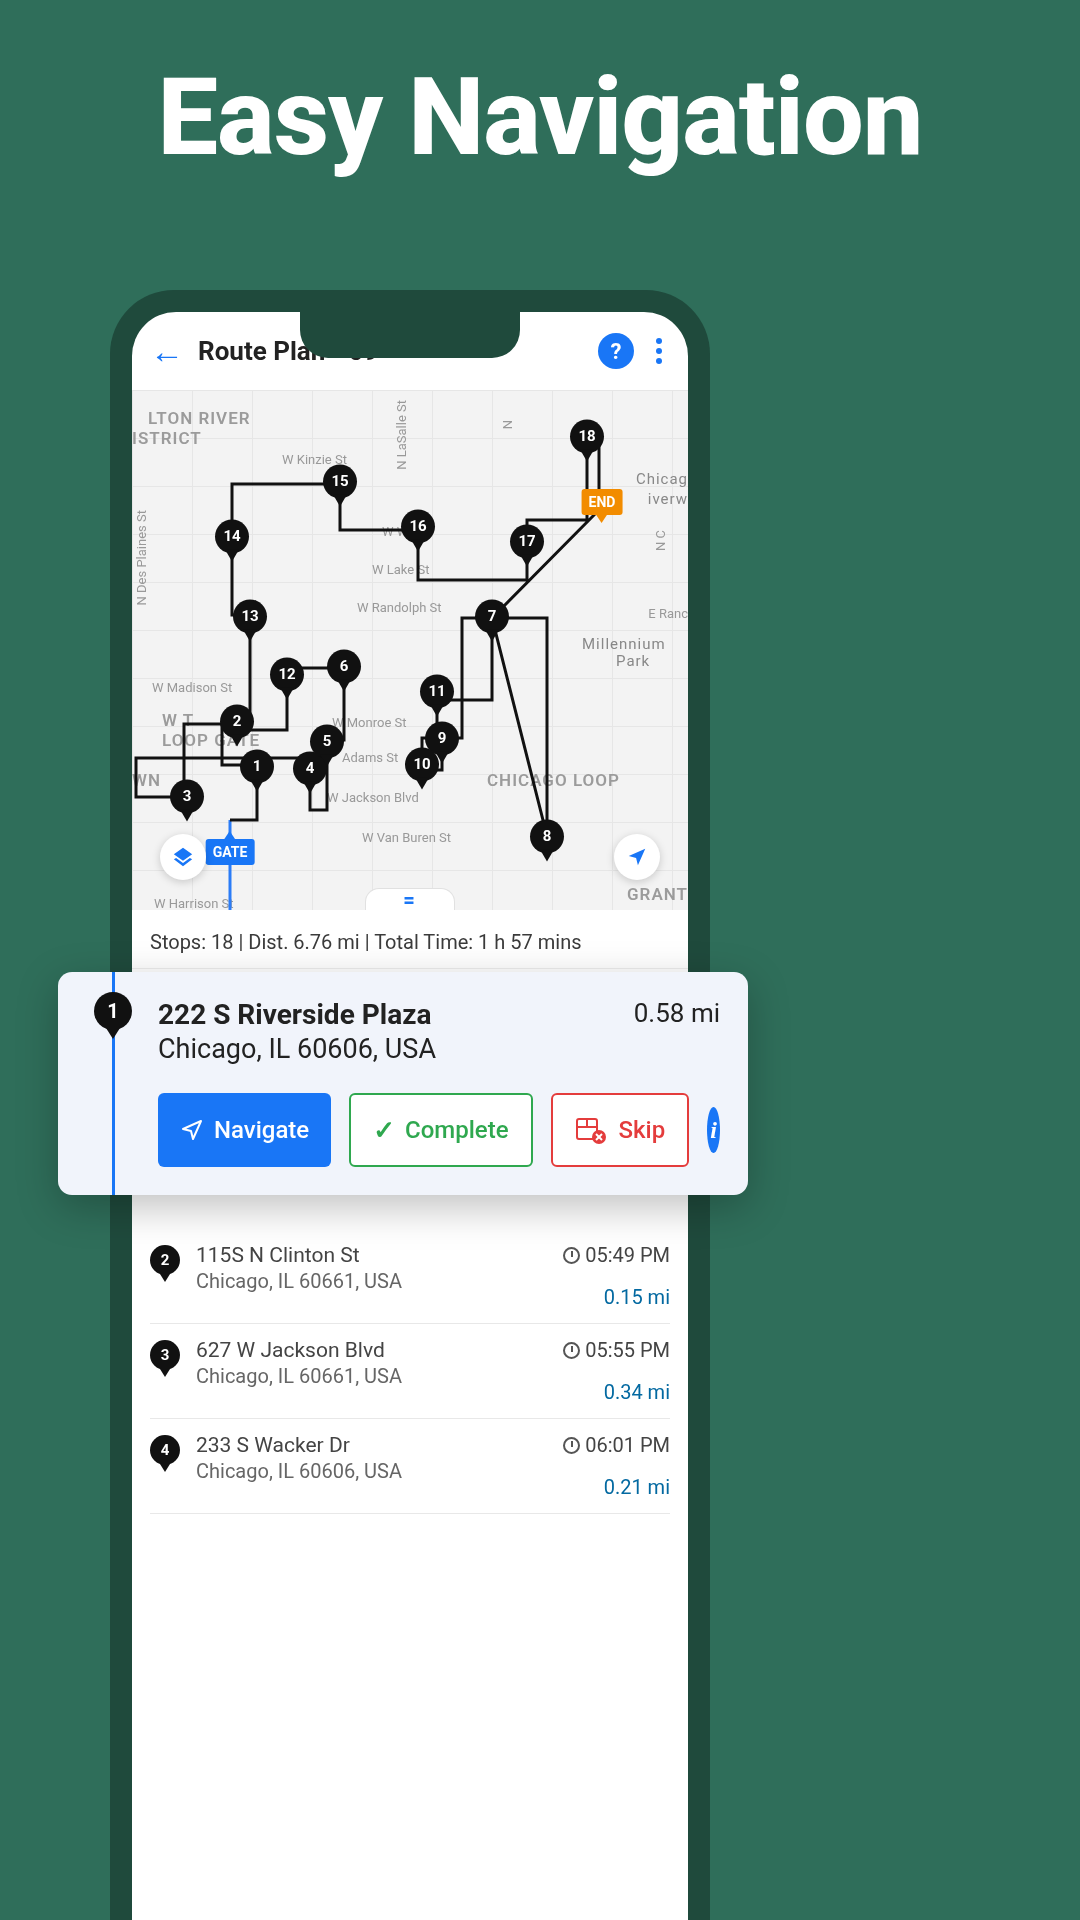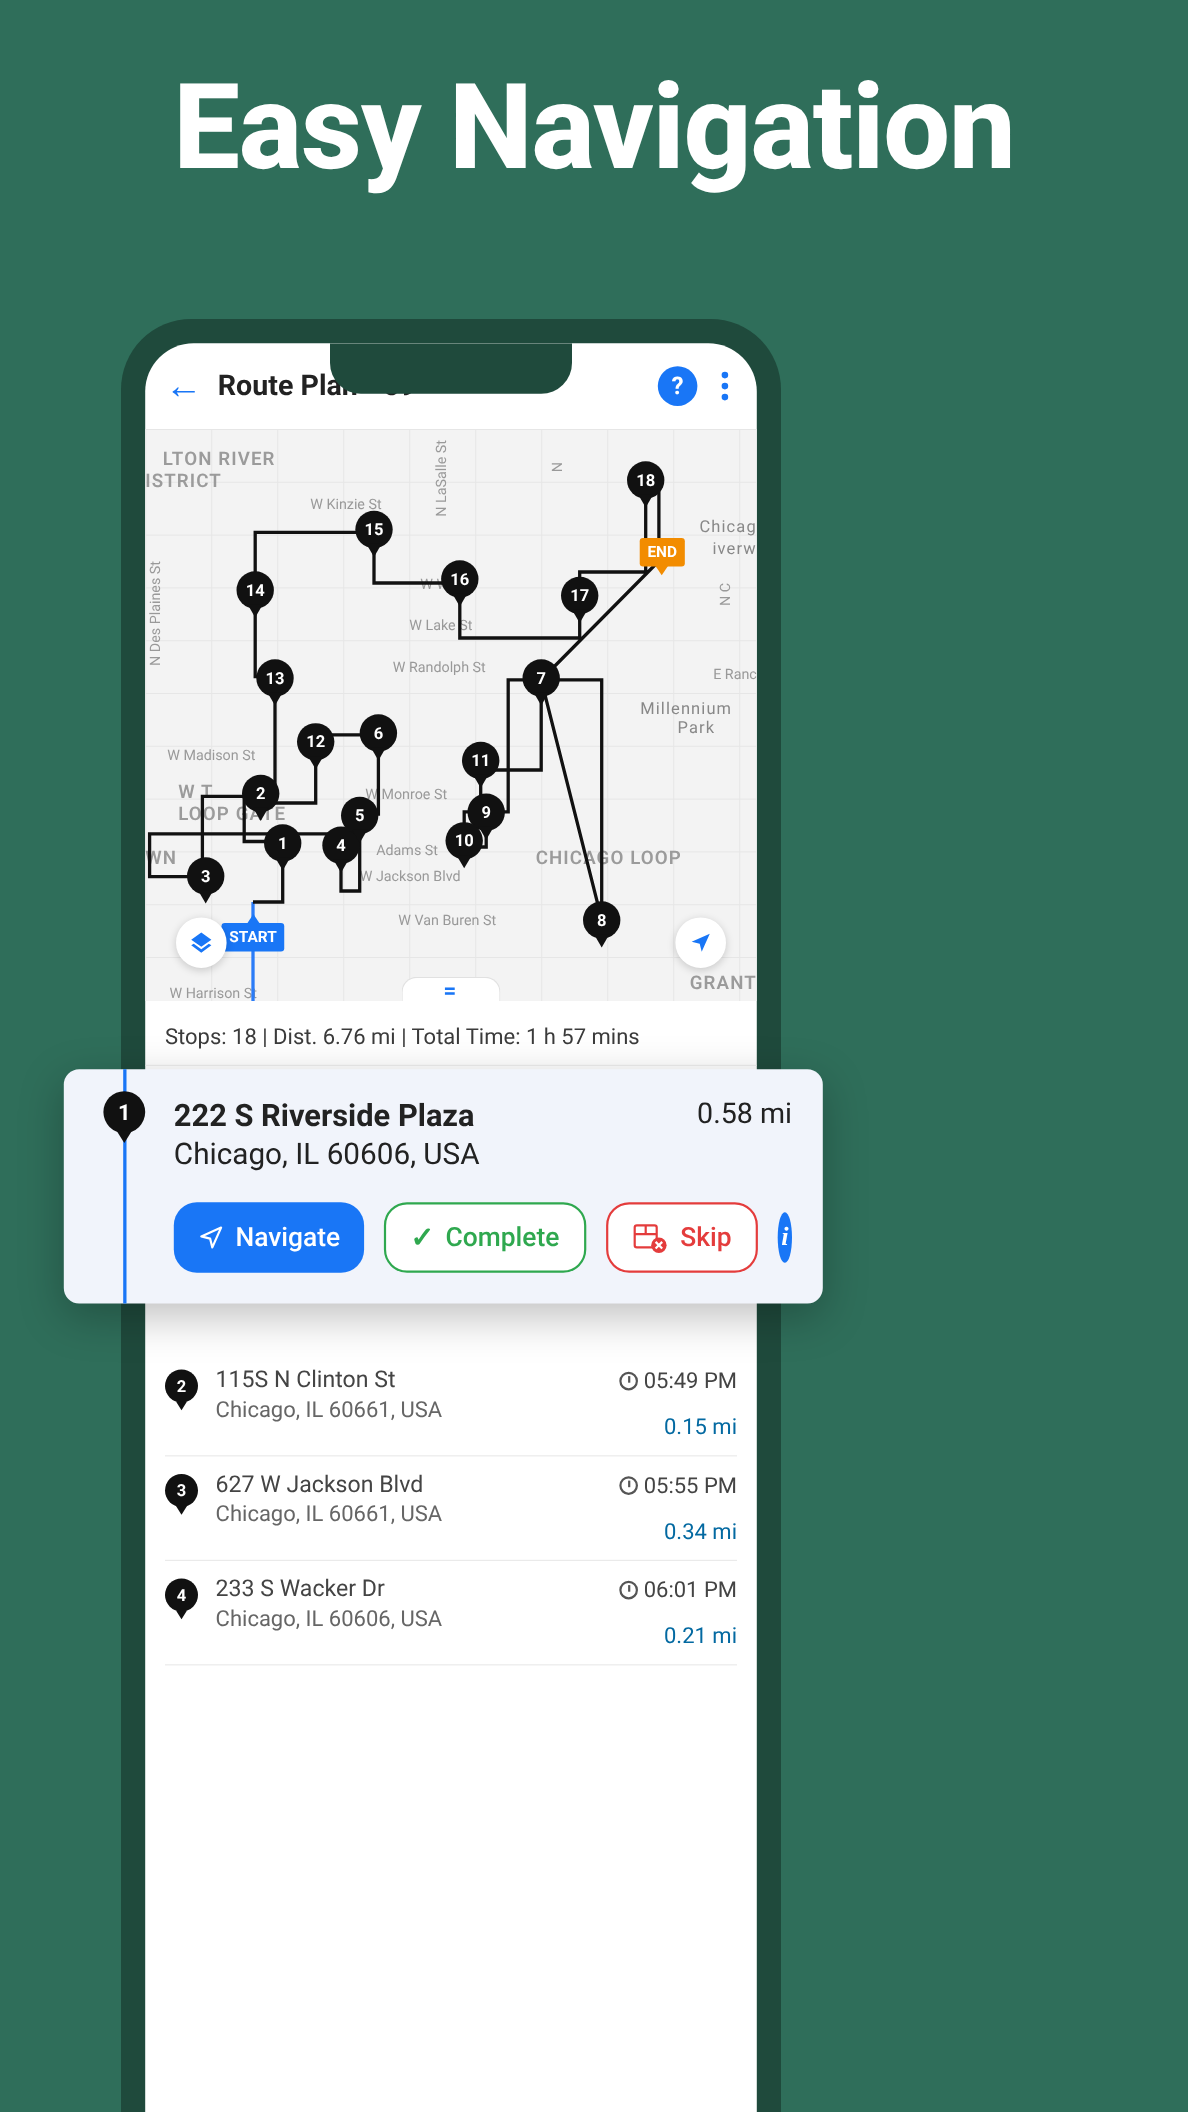--- a/index.html
+++ b/index.html
@@ -251,22 +251,22 @@
   border-top: 11px solid #111;
 }
 .detail-body { margin-left: 46px; }
 .detail-top { display: flex; justify-content: space-between; align-items: flex-start; }
 .detail-addr1 { font-size: 28px; font-weight: 700; color: #222; }
 .detail-addr2 { font-size: 27px; color: #222; margin-top: 2px; }
 .detail-dist { font-size: 26px; color: #222; }
 .detail-eta { font-size: 25px; color: #222; margin-top: 20px; }
 .detail-actions { display: flex; gap: 18px; align-items: center; margin-top: 28px; }
 .btn {
-  height: 64px;
-  border-radius: 21px;
+  height: 74px;
+  border-radius: 6px;
   display: flex; align-items: center; justify-content: center;
   gap: 10px;
   font-size: 24px;
   font-weight: 500;
   padding: 0 22px;
   cursor: pointer;
 }
 .btn-nav { background: #1976f6; color: #fff; }
 .btn-complete { background: #fff; border: 2px solid #2fa84f; color: #2fa84f; }
 .btn-skip { background: #fff; border: 2px solid #e43c3c; color: #e43c3c; }
@@ -323,40 +323,40 @@
       <div class="district-label" style="right:0px; bottom:6px;">GRANT</div>
       <div class="district-label" style="right:0px; top:80px; font-weight:400; font-size:15px; color:#888;">Chicag</div>
       <div class="district-label" style="right:0px; top:100px; font-weight:400; font-size:15px; color:#888;">iverw</div>
 
       <div class="street-label" style="left:150px; top:62px;">W Kinzie St</div>
       <div class="street-label" style="left:250px; top:134px;">W Wac</div>
       <div class="street-label" style="left:240px; top:172px;">W Lake St</div>
       <div class="street-label" style="left:225px; top:210px;">W Randolph St</div>
       <div class="street-label" style="left:20px; top:290px;">W Madison St</div>
       <div class="street-label" style="left:200px; top:325px;">W Monroe St</div>
-      <div class="street-label" style="left:210px; top:376px;">Adams St</div>
+      <div class="street-label" style="left:210px; top:360px;">Adams St</div>
       <div class="street-label" style="left:195px; top:400px;">W Jackson Blvd</div>
       <div class="street-label" style="left:230px; top:440px;">W Van Buren St</div>
       <div class="street-label" style="left:22px; top:506px;">W Harrison St</div>
       <div class="street-label v" style="left:2px; top:120px;">N Des Plaines St</div>
       <div class="street-label v" style="left:262px; top:10px;">N LaSalle St</div>
       <div class="street-label" style="right:0px; top:216px;">E Ranc</div>
       <div class="street-label v" style="right:20px; top:140px;">N C</div>
       <div class="street-label v" style="left:368px; top:30px;">N</div>
 
       <svg class="route-line" width="556" height="520">
         <polyline fill="none" stroke="#2b7cf7" stroke-width="3" points="98,520 98,450 98,430"></polyline>
         <polyline fill="none" stroke="#111" stroke-width="3" points="98,430 125,430 125,375 90,375 90,334 52,334 52,407 4,407 4,368 178,368 178,420 195,420 195,350
                   212,350 212,278 155,278 155,340 118,340 118,225 100,225 100,146 100,94 208,94 208,140 286,140
                   286,190 395,190 395,130 455,130 455,46 467,46 467,120
                   360,228 360,310 305,310 305,348 290,348 290,380 310,380 310,348 330,348 330,228 360,228
                   415,446 415,228 360,228"></polyline>
       </svg>
 
-      <div class="badge-start" style="left:98px; top:462px;">START</div>
+      <div class="badge-start" style="left:98px; top:462px;">GATE</div>
       <div class="badge-end" style="left:470px; top:112px;">END</div>
 
       <div id="pins-container">
           <div class="pin" style="left: 125px; top: 390px;">1</div>
           <div class="pin" style="left: 105px; top: 345px;">2</div>
           <div class="pin" style="left: 55px; top: 420px;">3</div>
           <div class="pin" style="left: 178px; top: 392px;">4</div>
           <div class="pin" style="left: 195px; top: 365px;">5</div>
           <div class="pin" style="left: 212px; top: 290px;">6</div>
           <div class="pin" style="left: 360px; top: 240px;">7</div>

